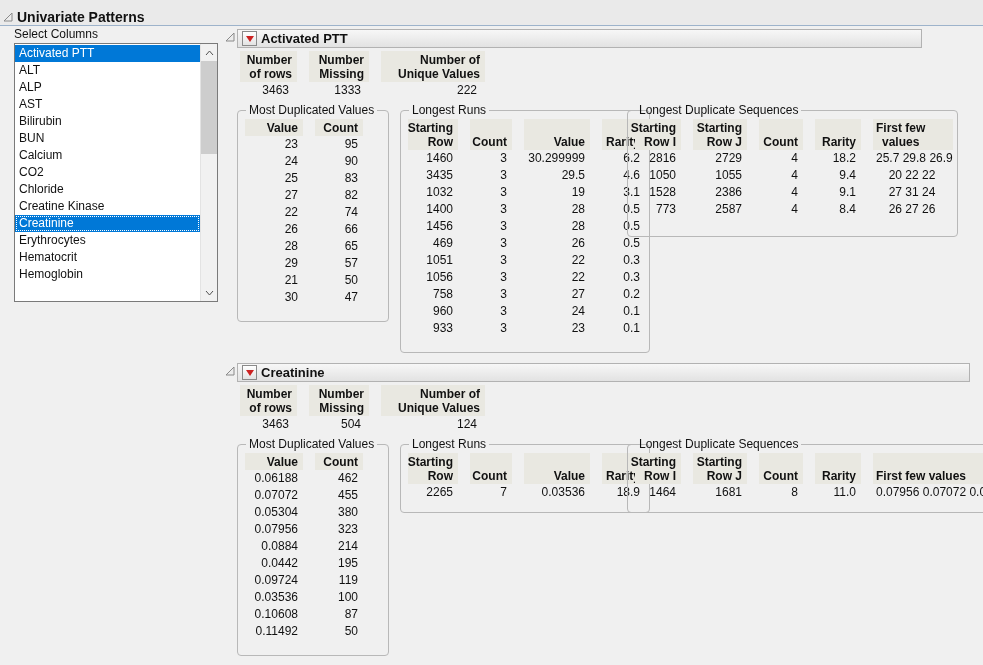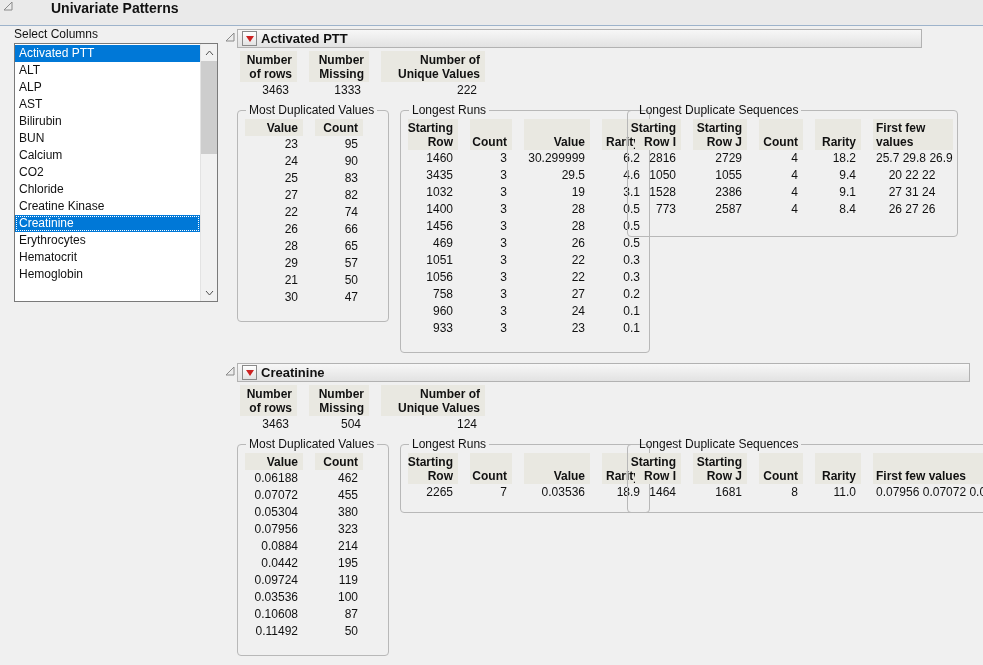--- a/index.html
+++ b/index.html
@@ -2,21 +2,21 @@
 <html><head>
 <meta charset="utf-8">
 <style>
   html,body{margin:0;padding:0;background:#f0f0f0;}
   .app{position:relative;width:983px;height:665px;overflow:hidden;background:#f0f0f0;
        font-family:"Liberation Sans",sans-serif;font-size:12px;color:#111;}
   .abs{position:absolute;}
 
   
   .main-band{left:0;top:0;width:983px;height:26px;background:#eaeaea;
-             border-bottom:1px solid #9db3cb;display:flex;align-items:flex-start;box-sizing:border-box;gap:34px;}
+             border-bottom:1px solid #9db3cb;display:flex;align-items:flex-end;box-sizing:border-box;}
   .main-band .title{font-weight:bold;font-size:14px;margin-left:4px;}
   .oband{height:19px;background:linear-gradient(#f7f7f7,#e2e2e2);border:1px solid #b2b2b2;
          display:flex;align-items:center;box-sizing:border-box;}
   .oband .title{font-weight:bold;font-size:13px;margin-left:4px;}
   .disc{display:inline-block;margin-left:3px;}
   .rtri-btn{width:15px;height:15px;margin-left:4px;background:linear-gradient(#ffffff,#e3e3e3);
             border:1px solid #8a8a8a;box-sizing:border-box;display:flex;align-items:center;justify-content:center;cursor:pointer;}
   .rtri{width:0;height:0;border-left:4px solid transparent;border-right:4px solid transparent;
         border-top:6px solid #cc2222;}
 
@@ -31,21 +31,21 @@
   .vscroll{position:absolute;top:0;right:0;width:17px;height:100%;background:#f1f1f1;border-left:1px solid #e3e3e3;box-sizing:border-box;}
   .sb-btn{position:absolute;left:0;width:17px;height:17px;display:flex;align-items:center;justify-content:center;}
   .sb-btn.up{top:0;} .sb-btn.down{bottom:0;}
   .sb-thumb{position:absolute;left:0;top:17px;width:17px;height:93px;background:#cdcdcd;}
 
   
   .row{display:flex;gap:12px;}
   .hrow .cell{background:#e9e8e1;font-weight:bold;display:flex;align-items:flex-end;justify-content:flex-end;
               white-space:pre-line;text-align:right;padding:1px 5px 1px 2px;box-sizing:border-box;line-height:14px;}
   .hrow{height:31px;} .hrow.single{height:17px;}
-  .hrow .cell.left{justify-content:flex-start;text-align:left;padding-left:3px;}
+  .hrow .cell.left{justify-content:flex-start;text-align:center;padding-left:3px;}
   .drow .cell{text-align:right;padding:0 5px 0 2px;box-sizing:border-box;height:17px;line-height:17px;white-space:nowrap;}
   .drow .cell.left{text-align:center;padding-left:3px;}
 
   .t-sum .c0{width:57px}.t-sum .c1{width:60px}.t-sum .c2{width:104px}
   .t-sum .drow .cell{padding-right:8px;}
   .t-mdv .c0{width:58px}.t-mdv .c1{width:48px}
   .t-lr  .c0{width:50px}.t-lr .c1{width:42px}.t-lr .c2{width:66px}.t-lr .c3{width:43px}
   .t-lds .c0{width:46px}.t-lds .c1{width:54px}.t-lds .c2{width:44px}.t-lds .c3{width:46px}.t-lds .c4{width:80px}
   .t-ldsw .c0{width:46px}.t-ldsw .c1{width:54px}.t-ldsw .c2{width:44px}.t-ldsw .c3{width:46px}.t-ldsw .c4{width:140px}
 

